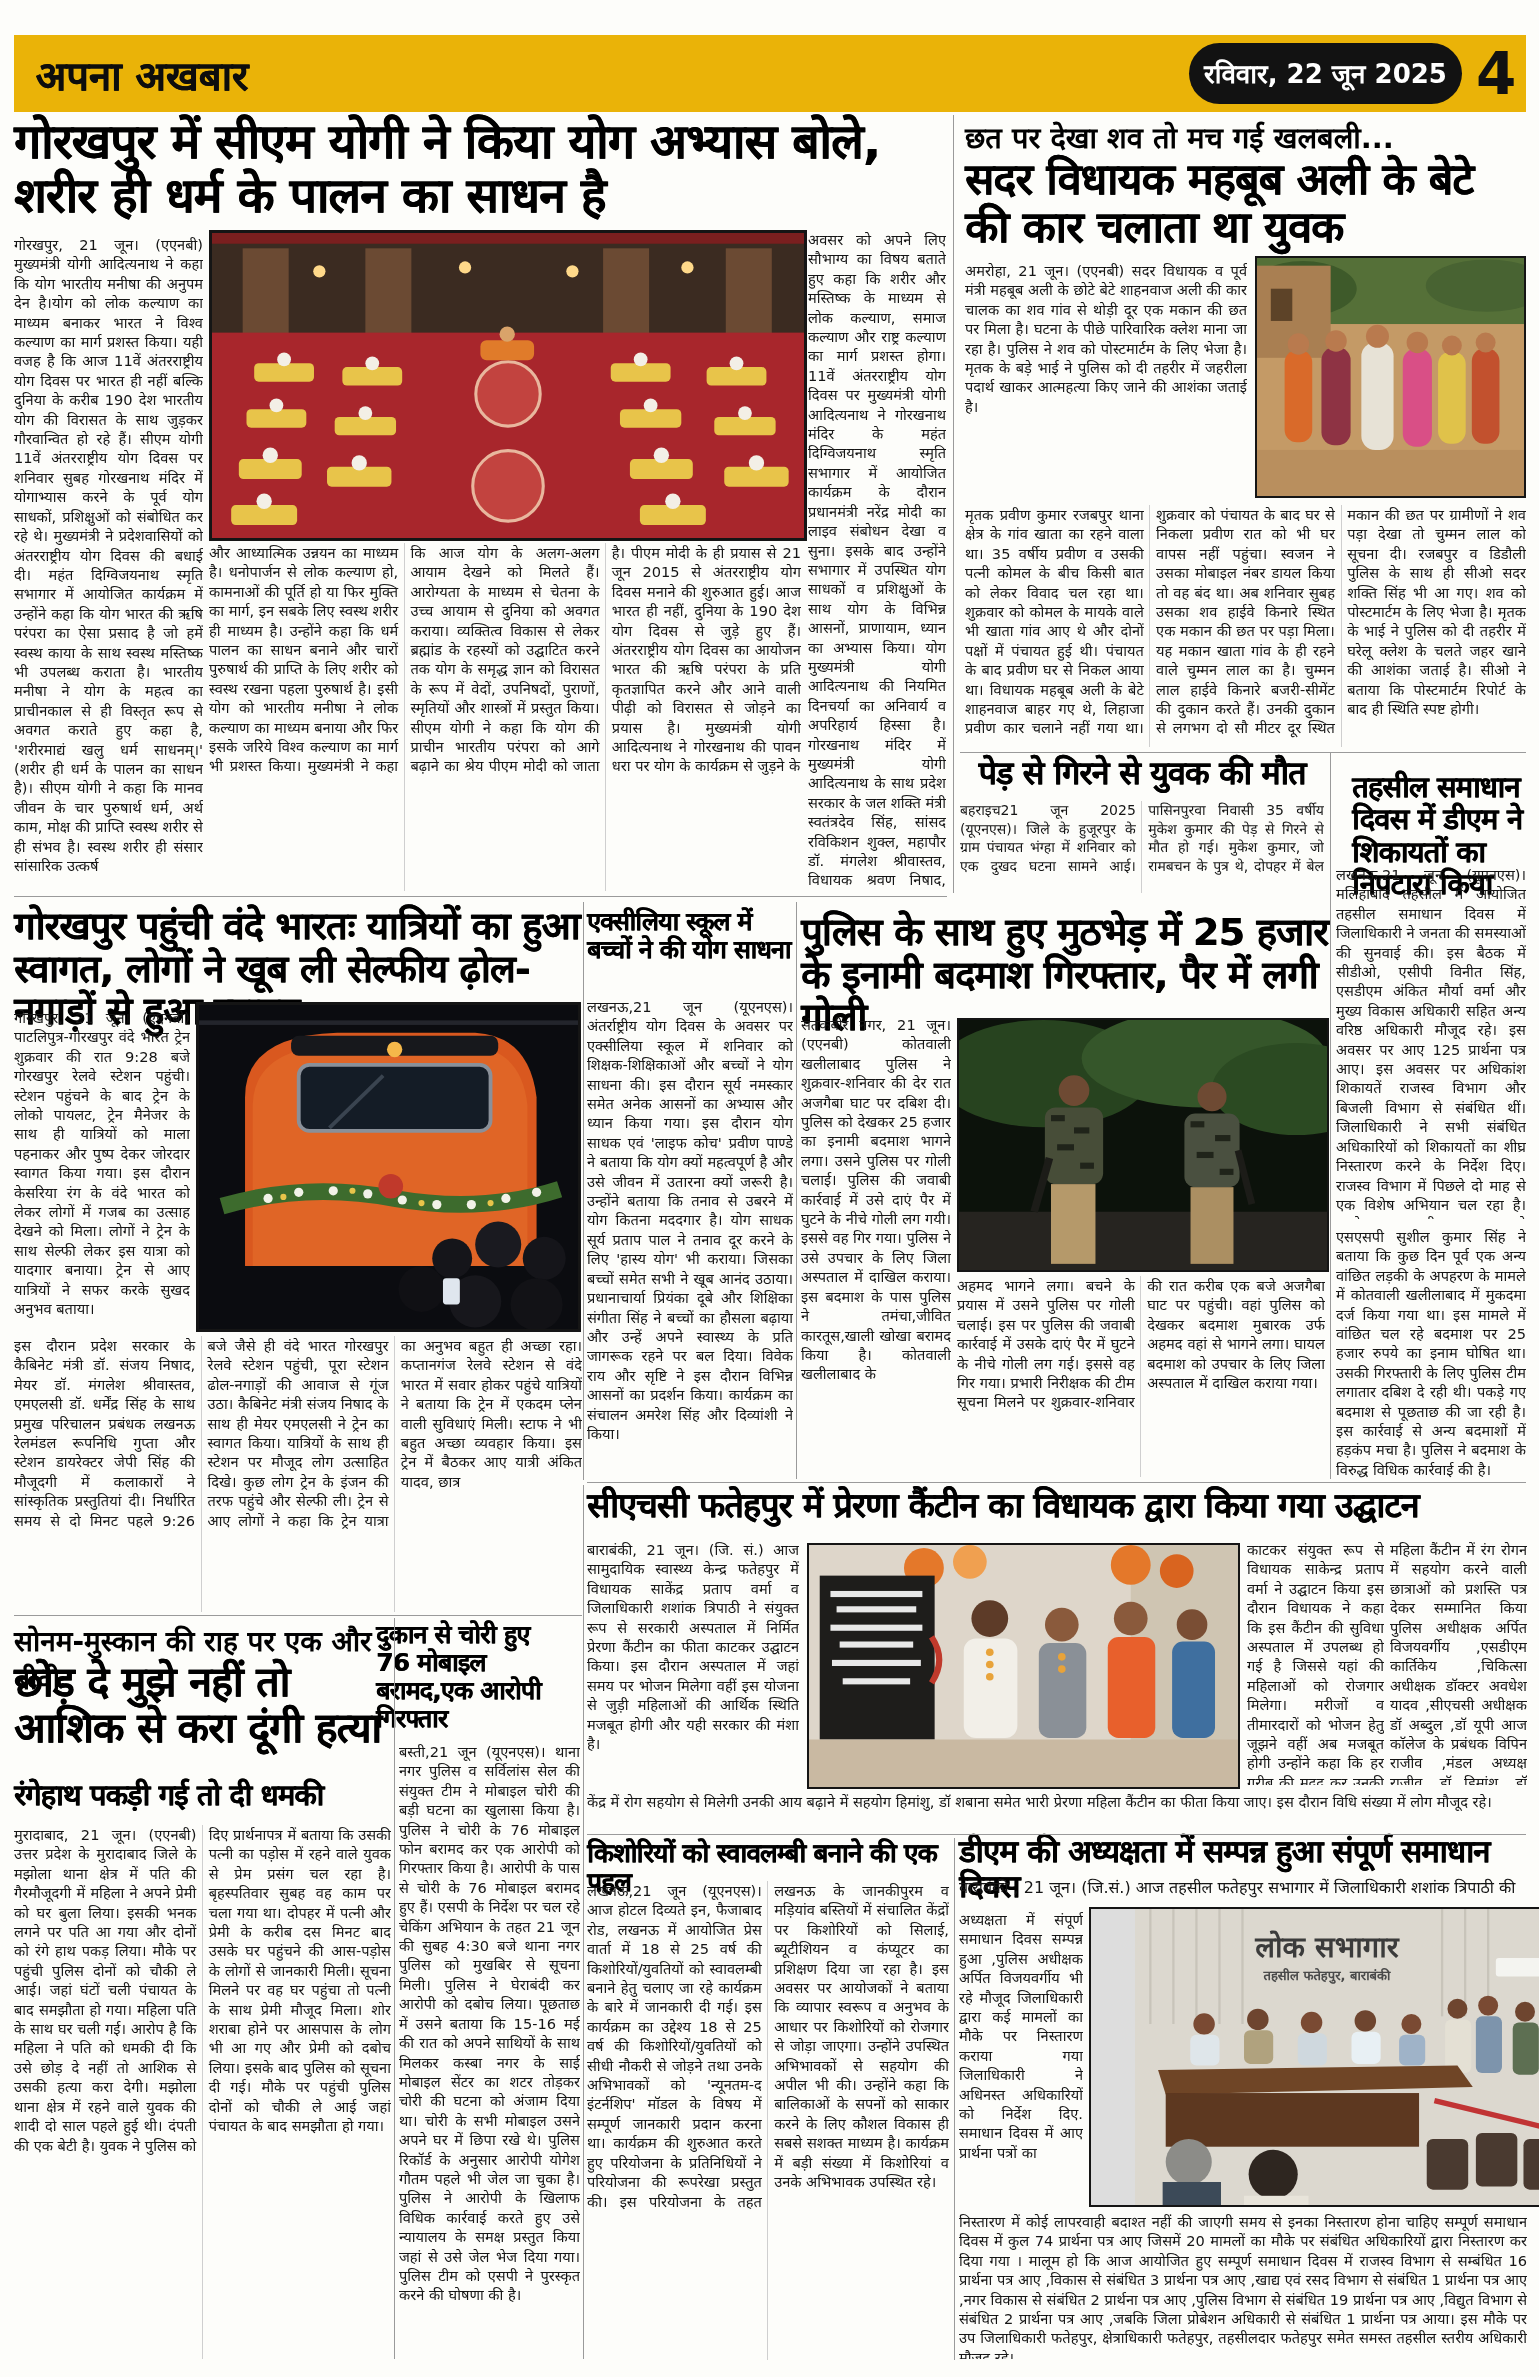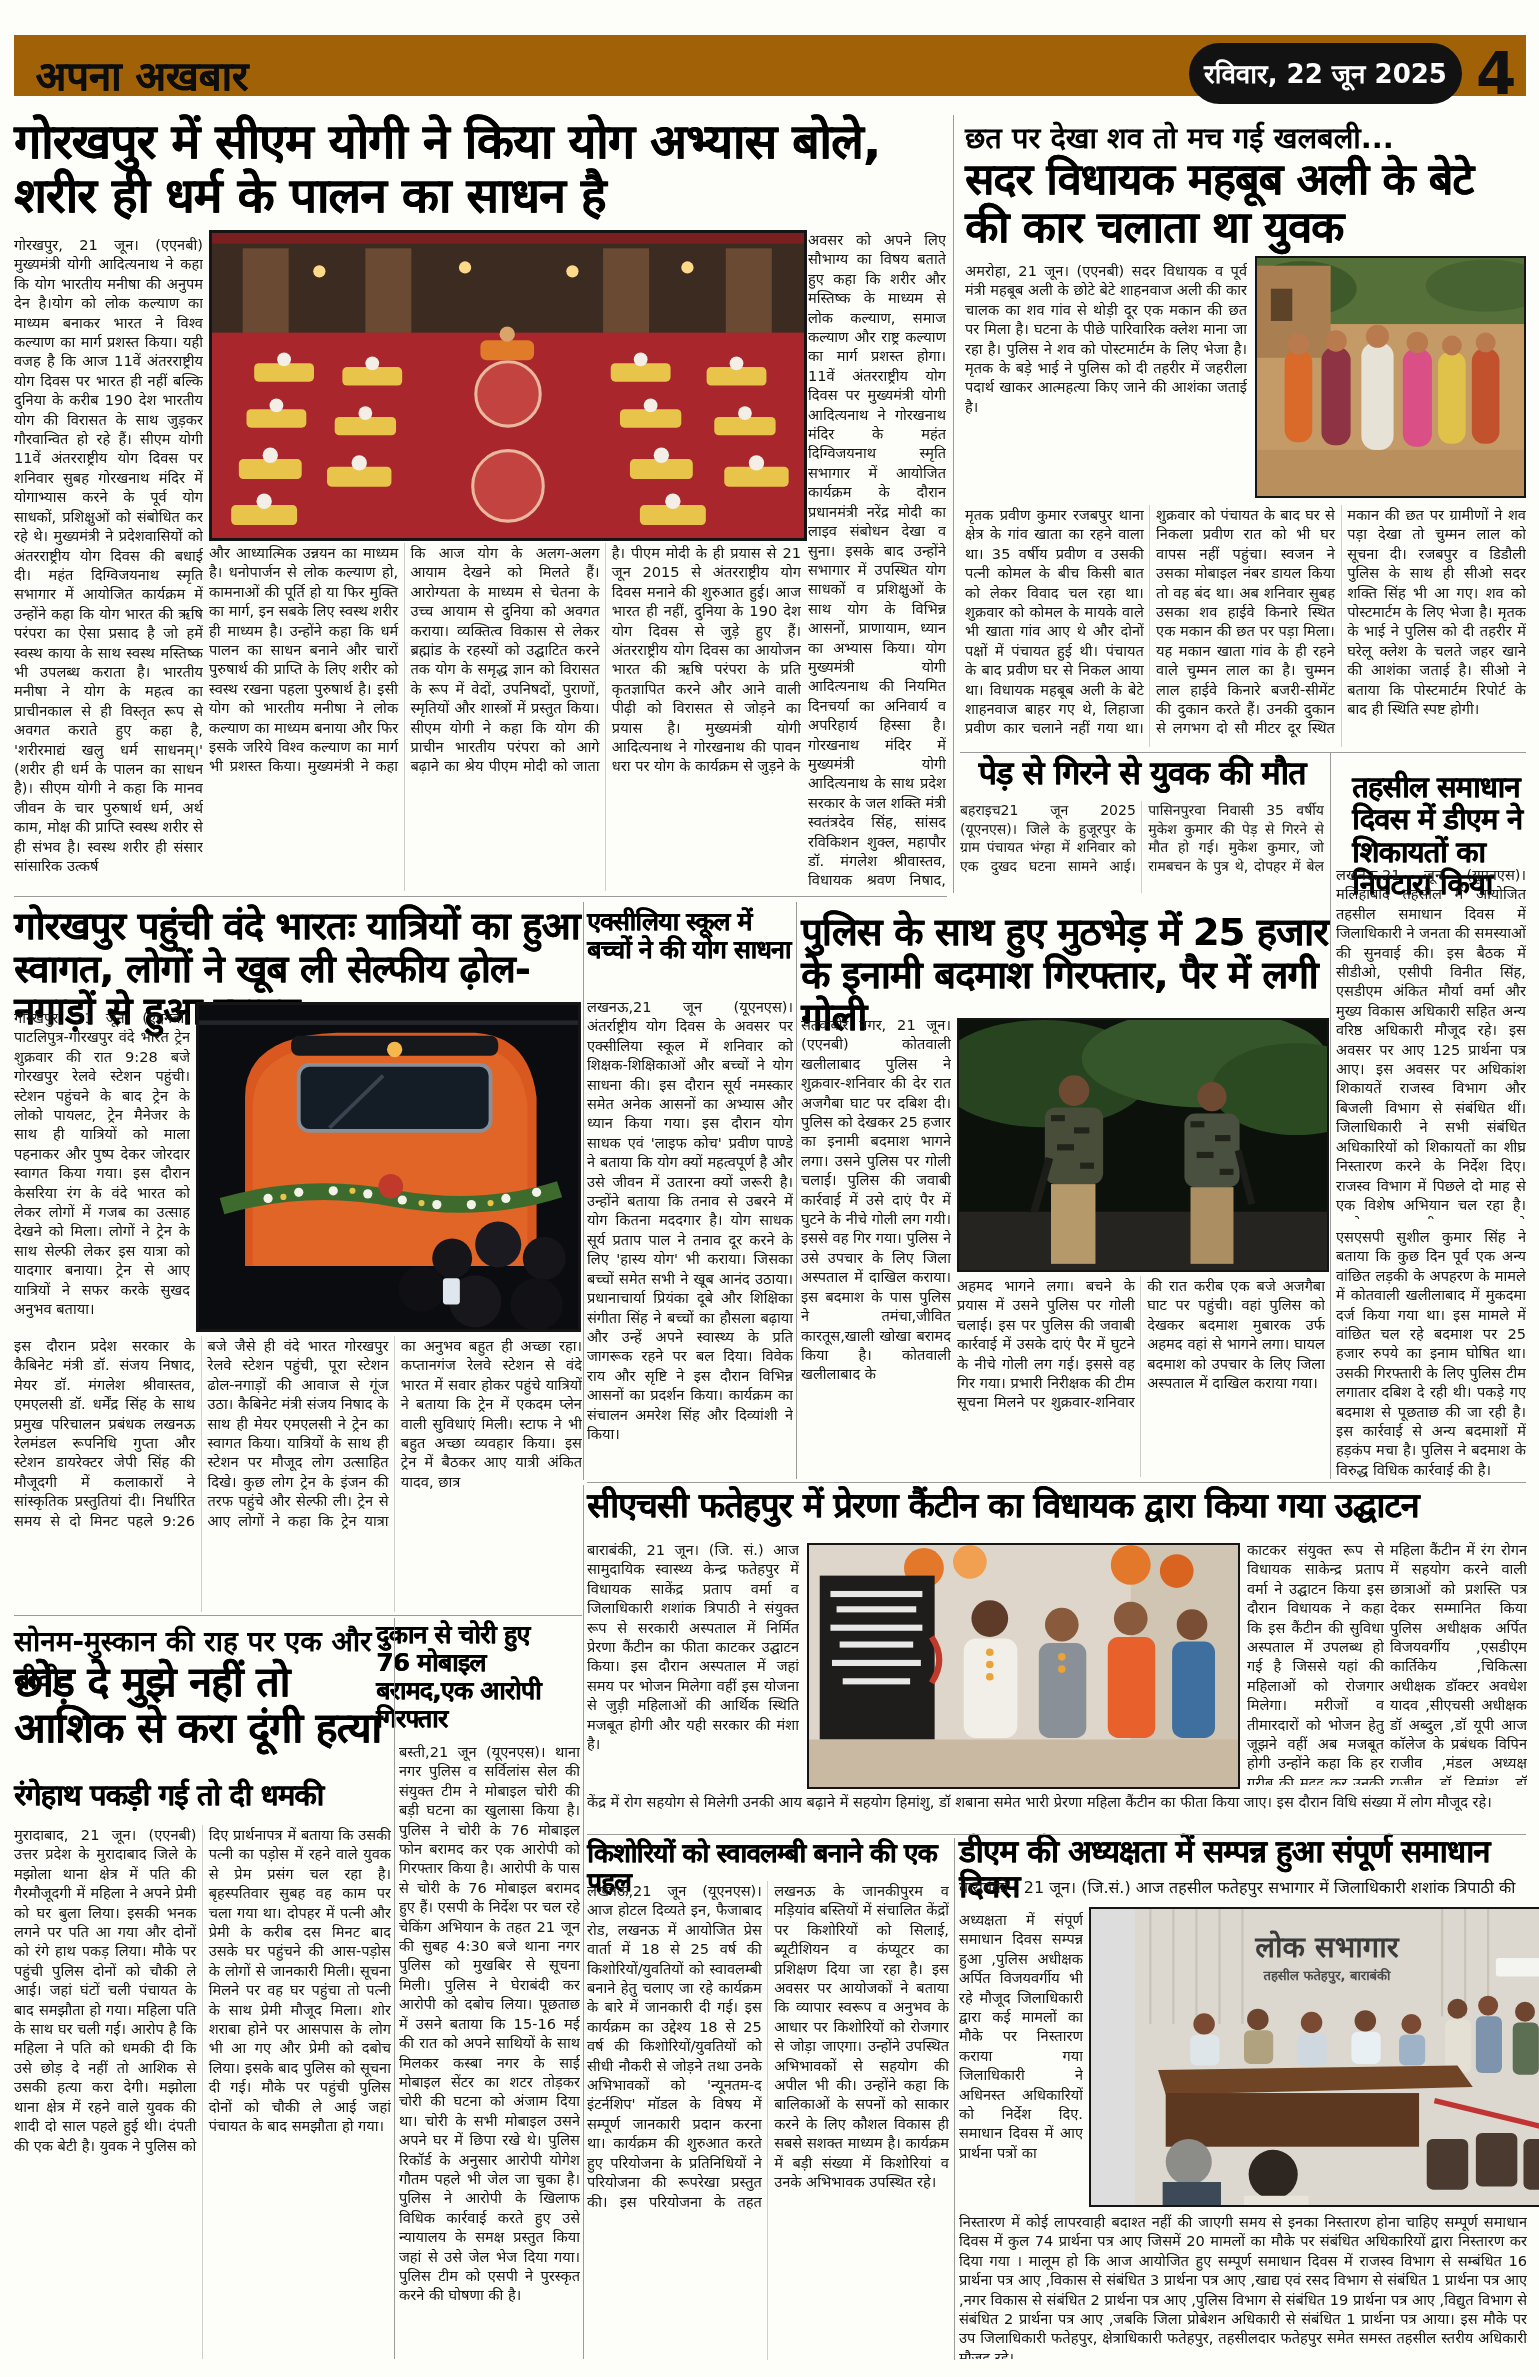--- a/index.html
+++ b/index.html
@@ -1,19 +1,19 @@
 <!DOCTYPE html>
 <html lang="hi" style="font-size:12.3px"><head>
 <meta charset="utf-8">
 <style>
   html,body{margin:0;padding:0;background:#ffffff;}
   .page{position:relative;width:1540px;height:2377px;background:#fdfdfa;
         font-family:"DejaVu Sans","Liberation Sans",sans-serif;color:#141414;overflow:hidden;}
   .abs{position:absolute;}
-  .masthead{position:absolute;left:14px;top:35px;width:1512px;height:61px;background:#a16207;}
+  .masthead{position:absolute;left:14px;top:35px;width:1512px;height:77px;background:#eab308;}
   .paper-name{position:absolute;left:21.5px;top:12.3px;font-size:40px;font-weight:900;color:#0d0d0d;
               text-shadow:0.5px 0 0 #0d0d0d;}
   .section-tag{position:absolute;left:326px;top:0;width:230px;height:77px;background:#7ed3f5;
                display:flex;align-items:center;justify-content:center;font-size:41px;font-weight:900;
                color:#0d0d0d;text-shadow:0.5px 0 0 #0d0d0d;}
   .date-pill{position:absolute;left:1175px;top:7.7px;width:273px;height:61px;background:#121212;
              border-radius:32px;display:flex;align-items:center;justify-content:center;color:#fff;
              font-size:26px;font-weight:800;}
   .page-num{position:absolute;left:1462px;top:4.6px;font-size:58px;font-weight:900;color:#111;}
   .hl{font-weight:800;color:#000;text-shadow:0.5px 0 0 #000;line-height:1.12;letter-spacing:-0.8px;}

